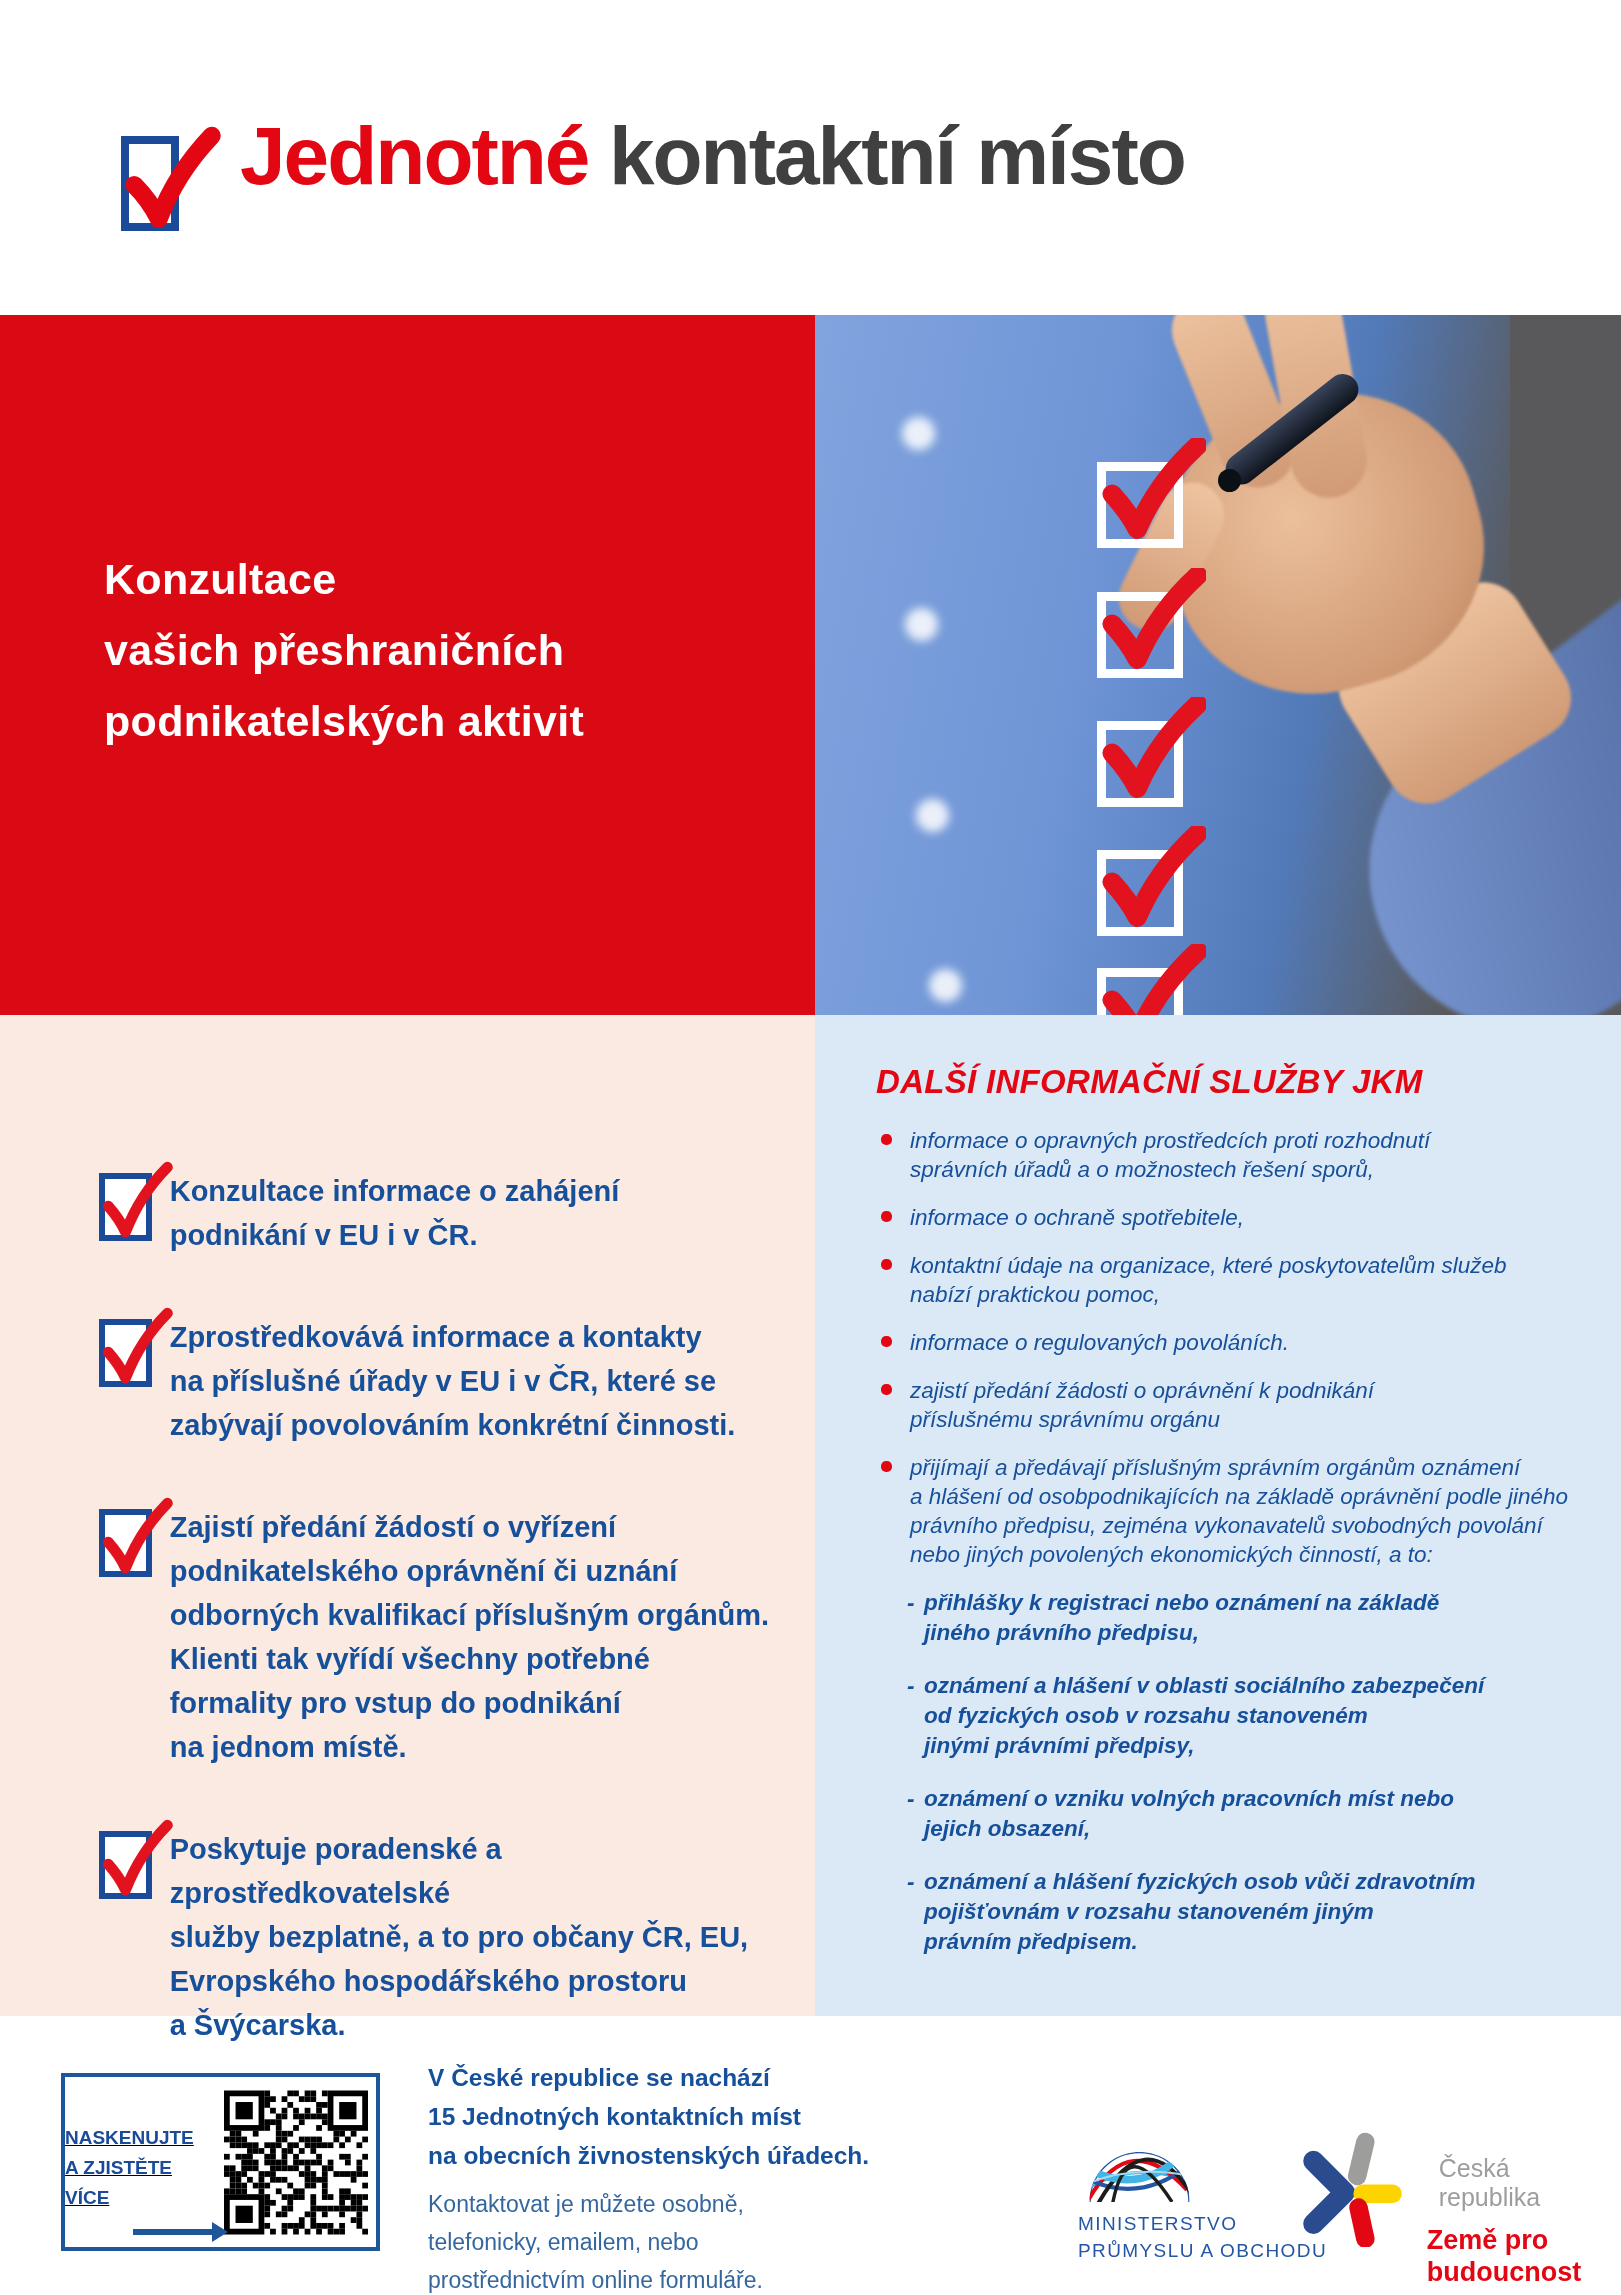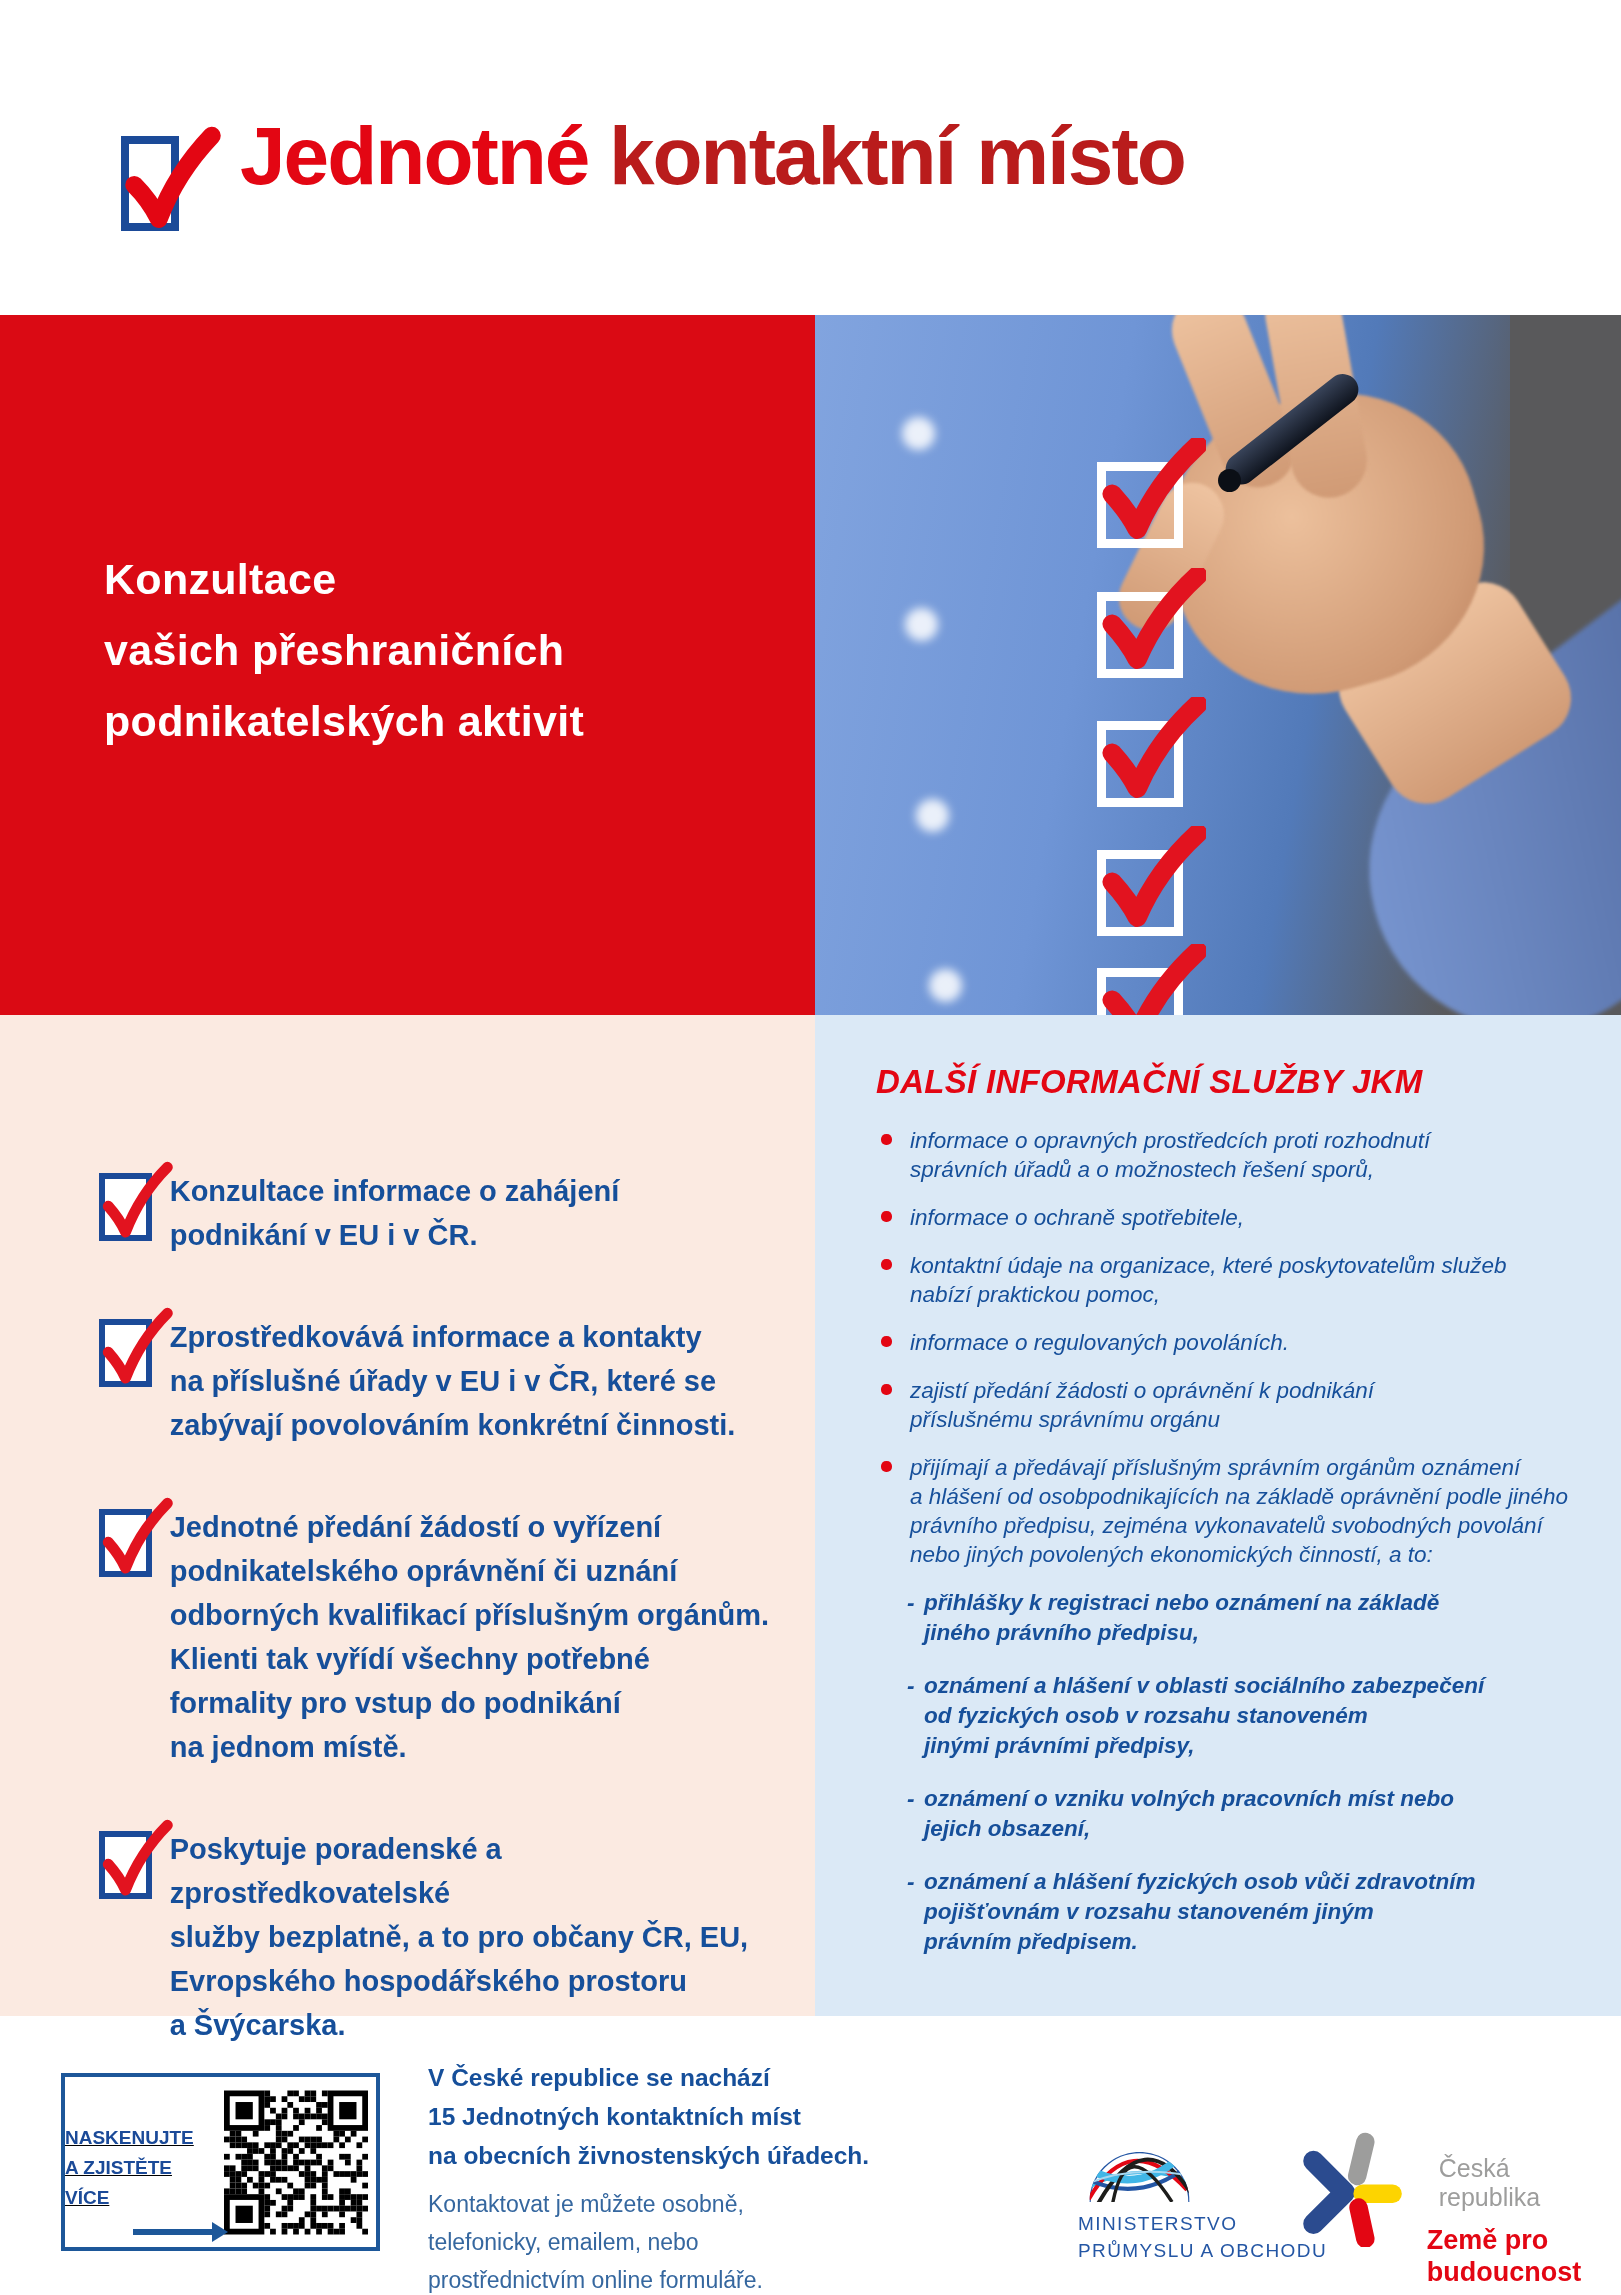--- a/index.html
+++ b/index.html
@@ -7,21 +7,21 @@
         font-family:"Liberation Sans", sans-serif;}
   [data-bind],[data-bind-item]{white-space:pre-line;}
 
   
   .logo-box{position:absolute;left:121px;top:136px;width:42px;height:79px;
             border:8.2px solid #1b4a98;background:#fff;}
   .logo-check{position:absolute;left:-8.2px;top:-17.7px;width:104px;height:114px;}
   .title{position:absolute;left:240px;top:109px;font-size:82px;font-weight:800;
          letter-spacing:-2px;white-space:nowrap;}
   .title .t-red{color:#e30613;}
-  .title .t-navy{color:#b91c1c;margin-left:20.4px;}
+  .title .t-navy{color:#404040;margin-left:20.4px;}
 
   
   .hero-red{position:absolute;left:0;top:315px;width:815px;height:700px;background:#da0a14;}
   .hero-heading{padding:229px 0 0 104px;color:#ffffff;font-size:43px;line-height:71px;
                 font-weight:700;letter-spacing:0.3px;}
   .hero-tri{position:absolute;left:53px;top:1015px;width:0;height:0;
             border-left:36px solid transparent;border-right:36px solid transparent;
             border-top:50px solid #da0a14;}
 
   .photo{position:absolute;left:815px;top:315px;width:807px;height:700px;
@@ -186,21 +186,21 @@
 na příslušné úřady v EU i v ČR, které se
 zabývají povolováním konkrétní činnosti.</span>
       </div>
 
       <div class="check-item">
         <span class="cbx">
           <svg viewBox="0 0 105 115">
             <path d="M14 64 Q30 82 38 100 Q58 48 96 10" fill="none" stroke="#e2131f" stroke-width="15" stroke-linecap="round" stroke-linejoin="round"></path>
           </svg>
         </span>
-        <span class="check-text" data-bind-item="">Jednotné předání žádostí o vyřízení
+        <span class="check-text" data-bind-item="">Zajistí předání žádostí o vyřízení
 podnikatelského oprávnění či uznání
 odborných kvalifikací příslušným orgánům.
 Klienti tak vyřídí všechny potřebné
 formality pro vstup do podnikání
 na jednom místě.</span>
       </div>
 
       <div class="check-item">
         <span class="cbx">
           <svg viewBox="0 0 105 115">

